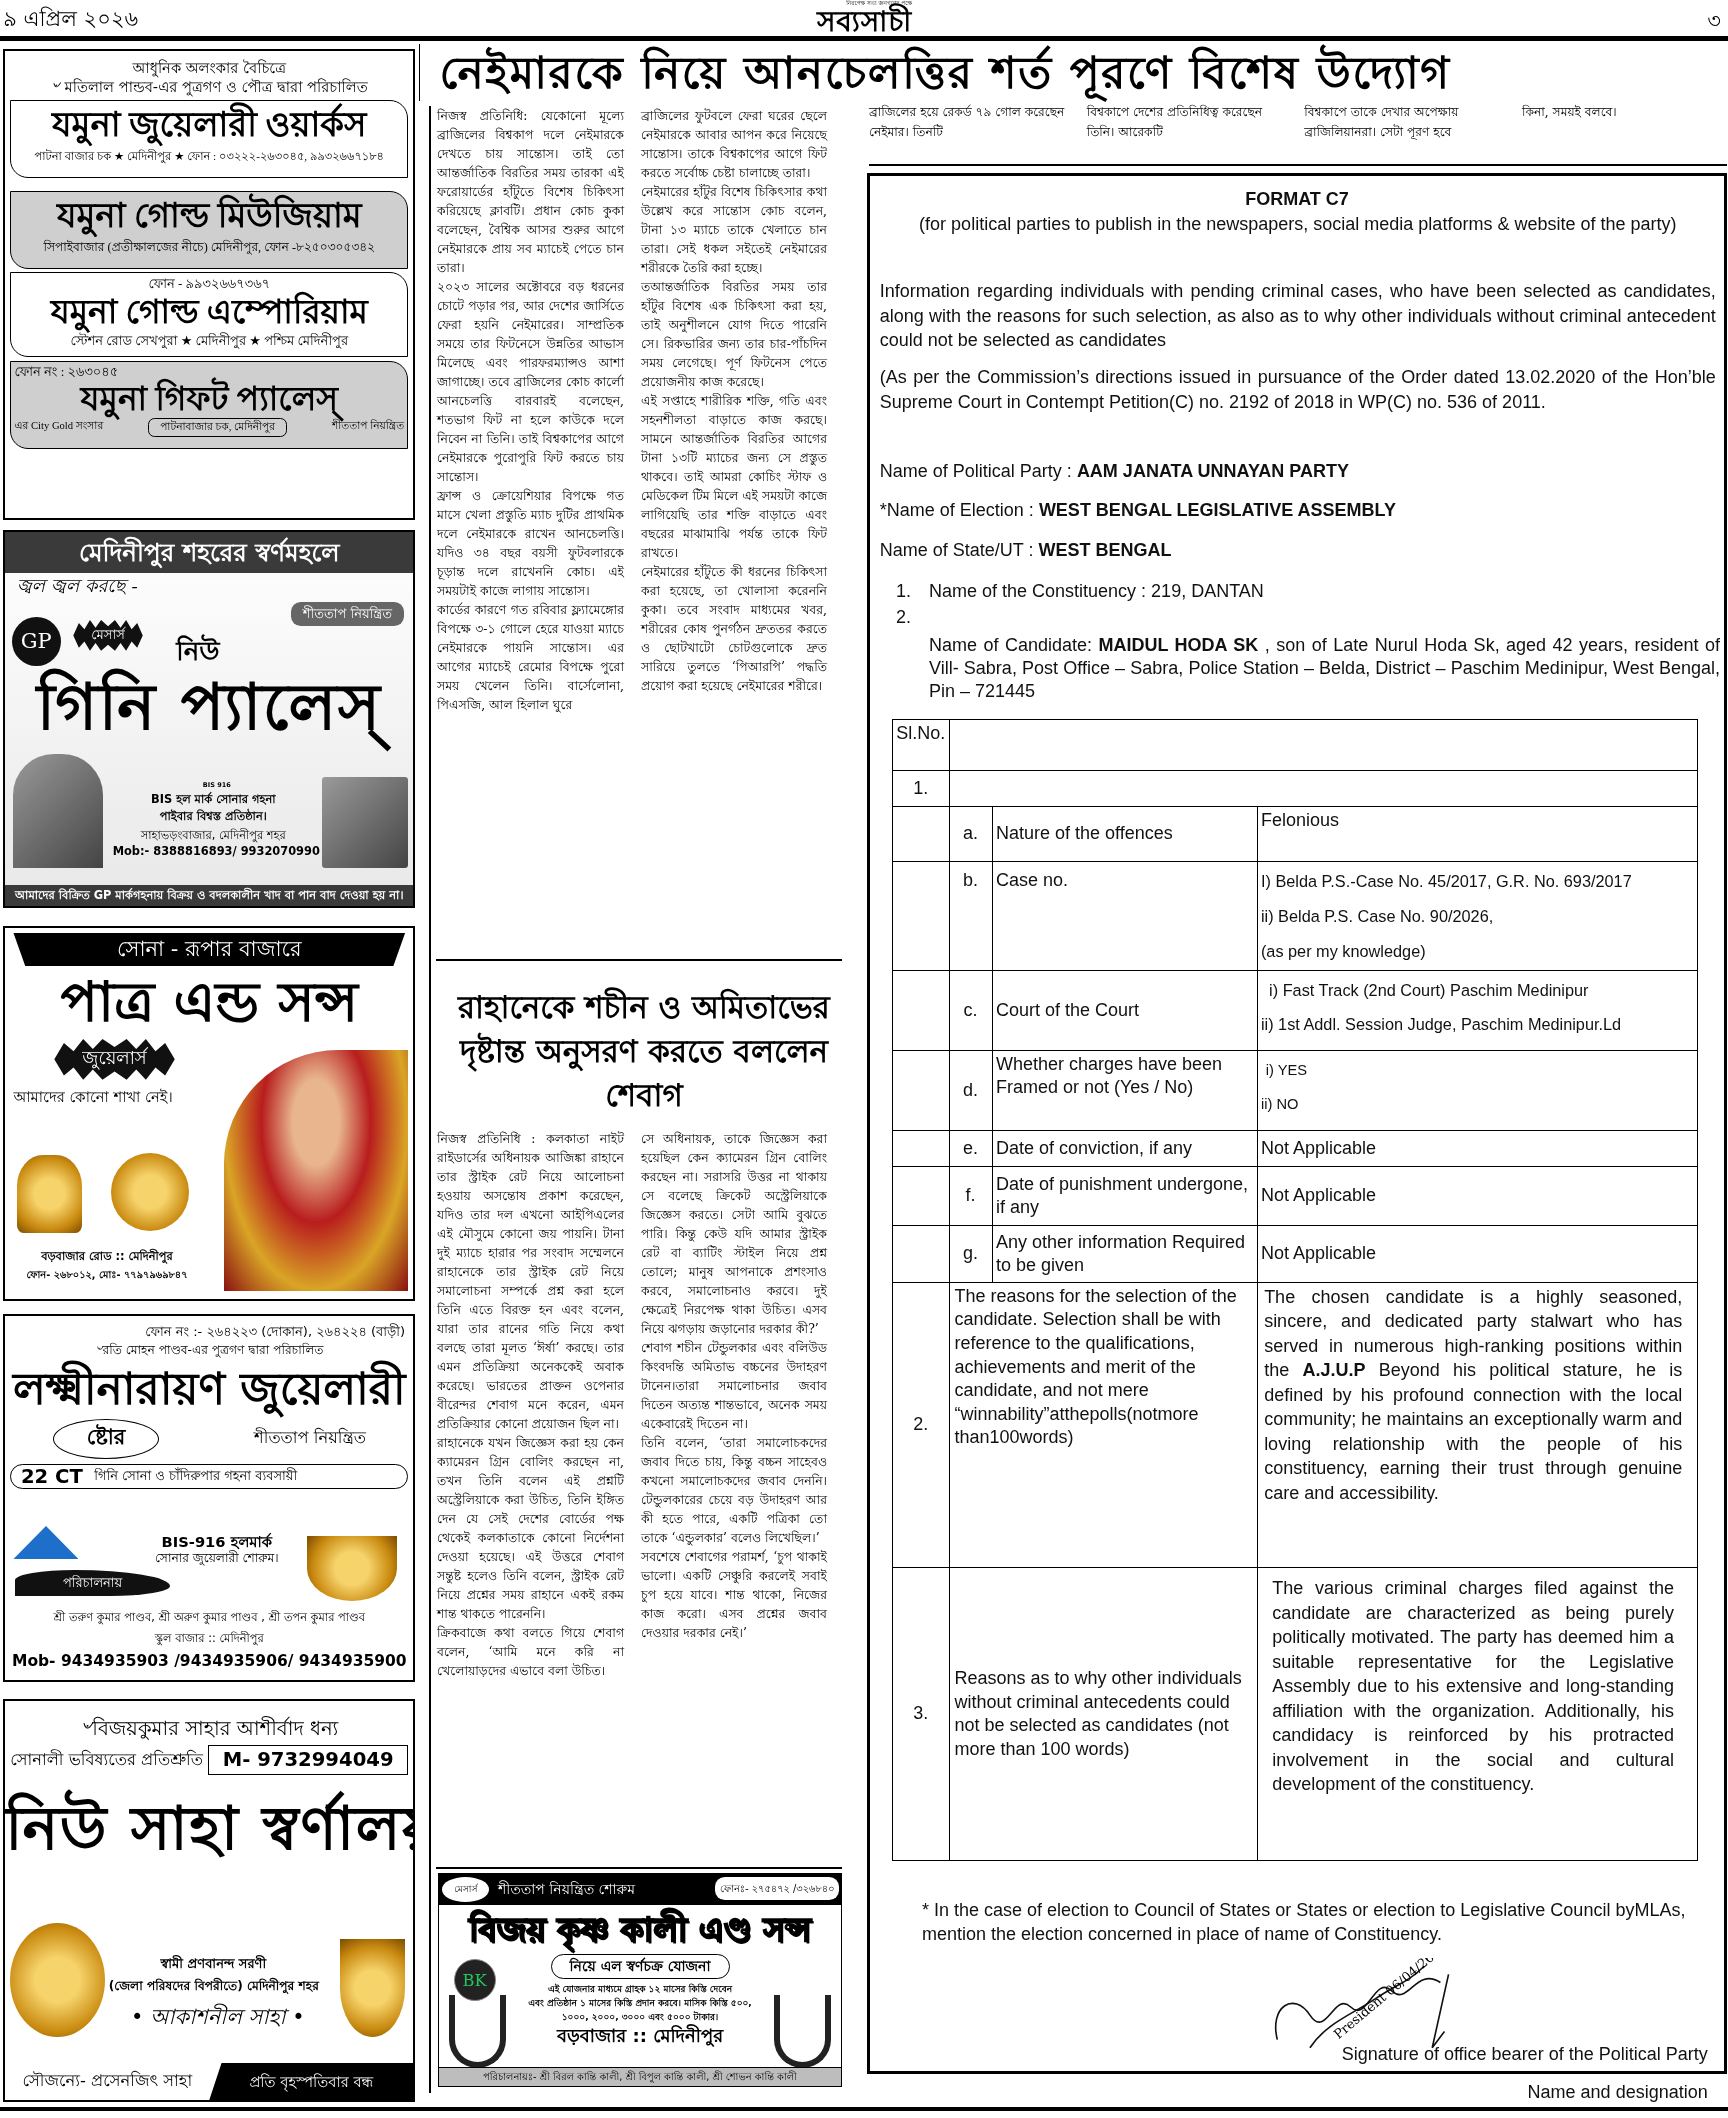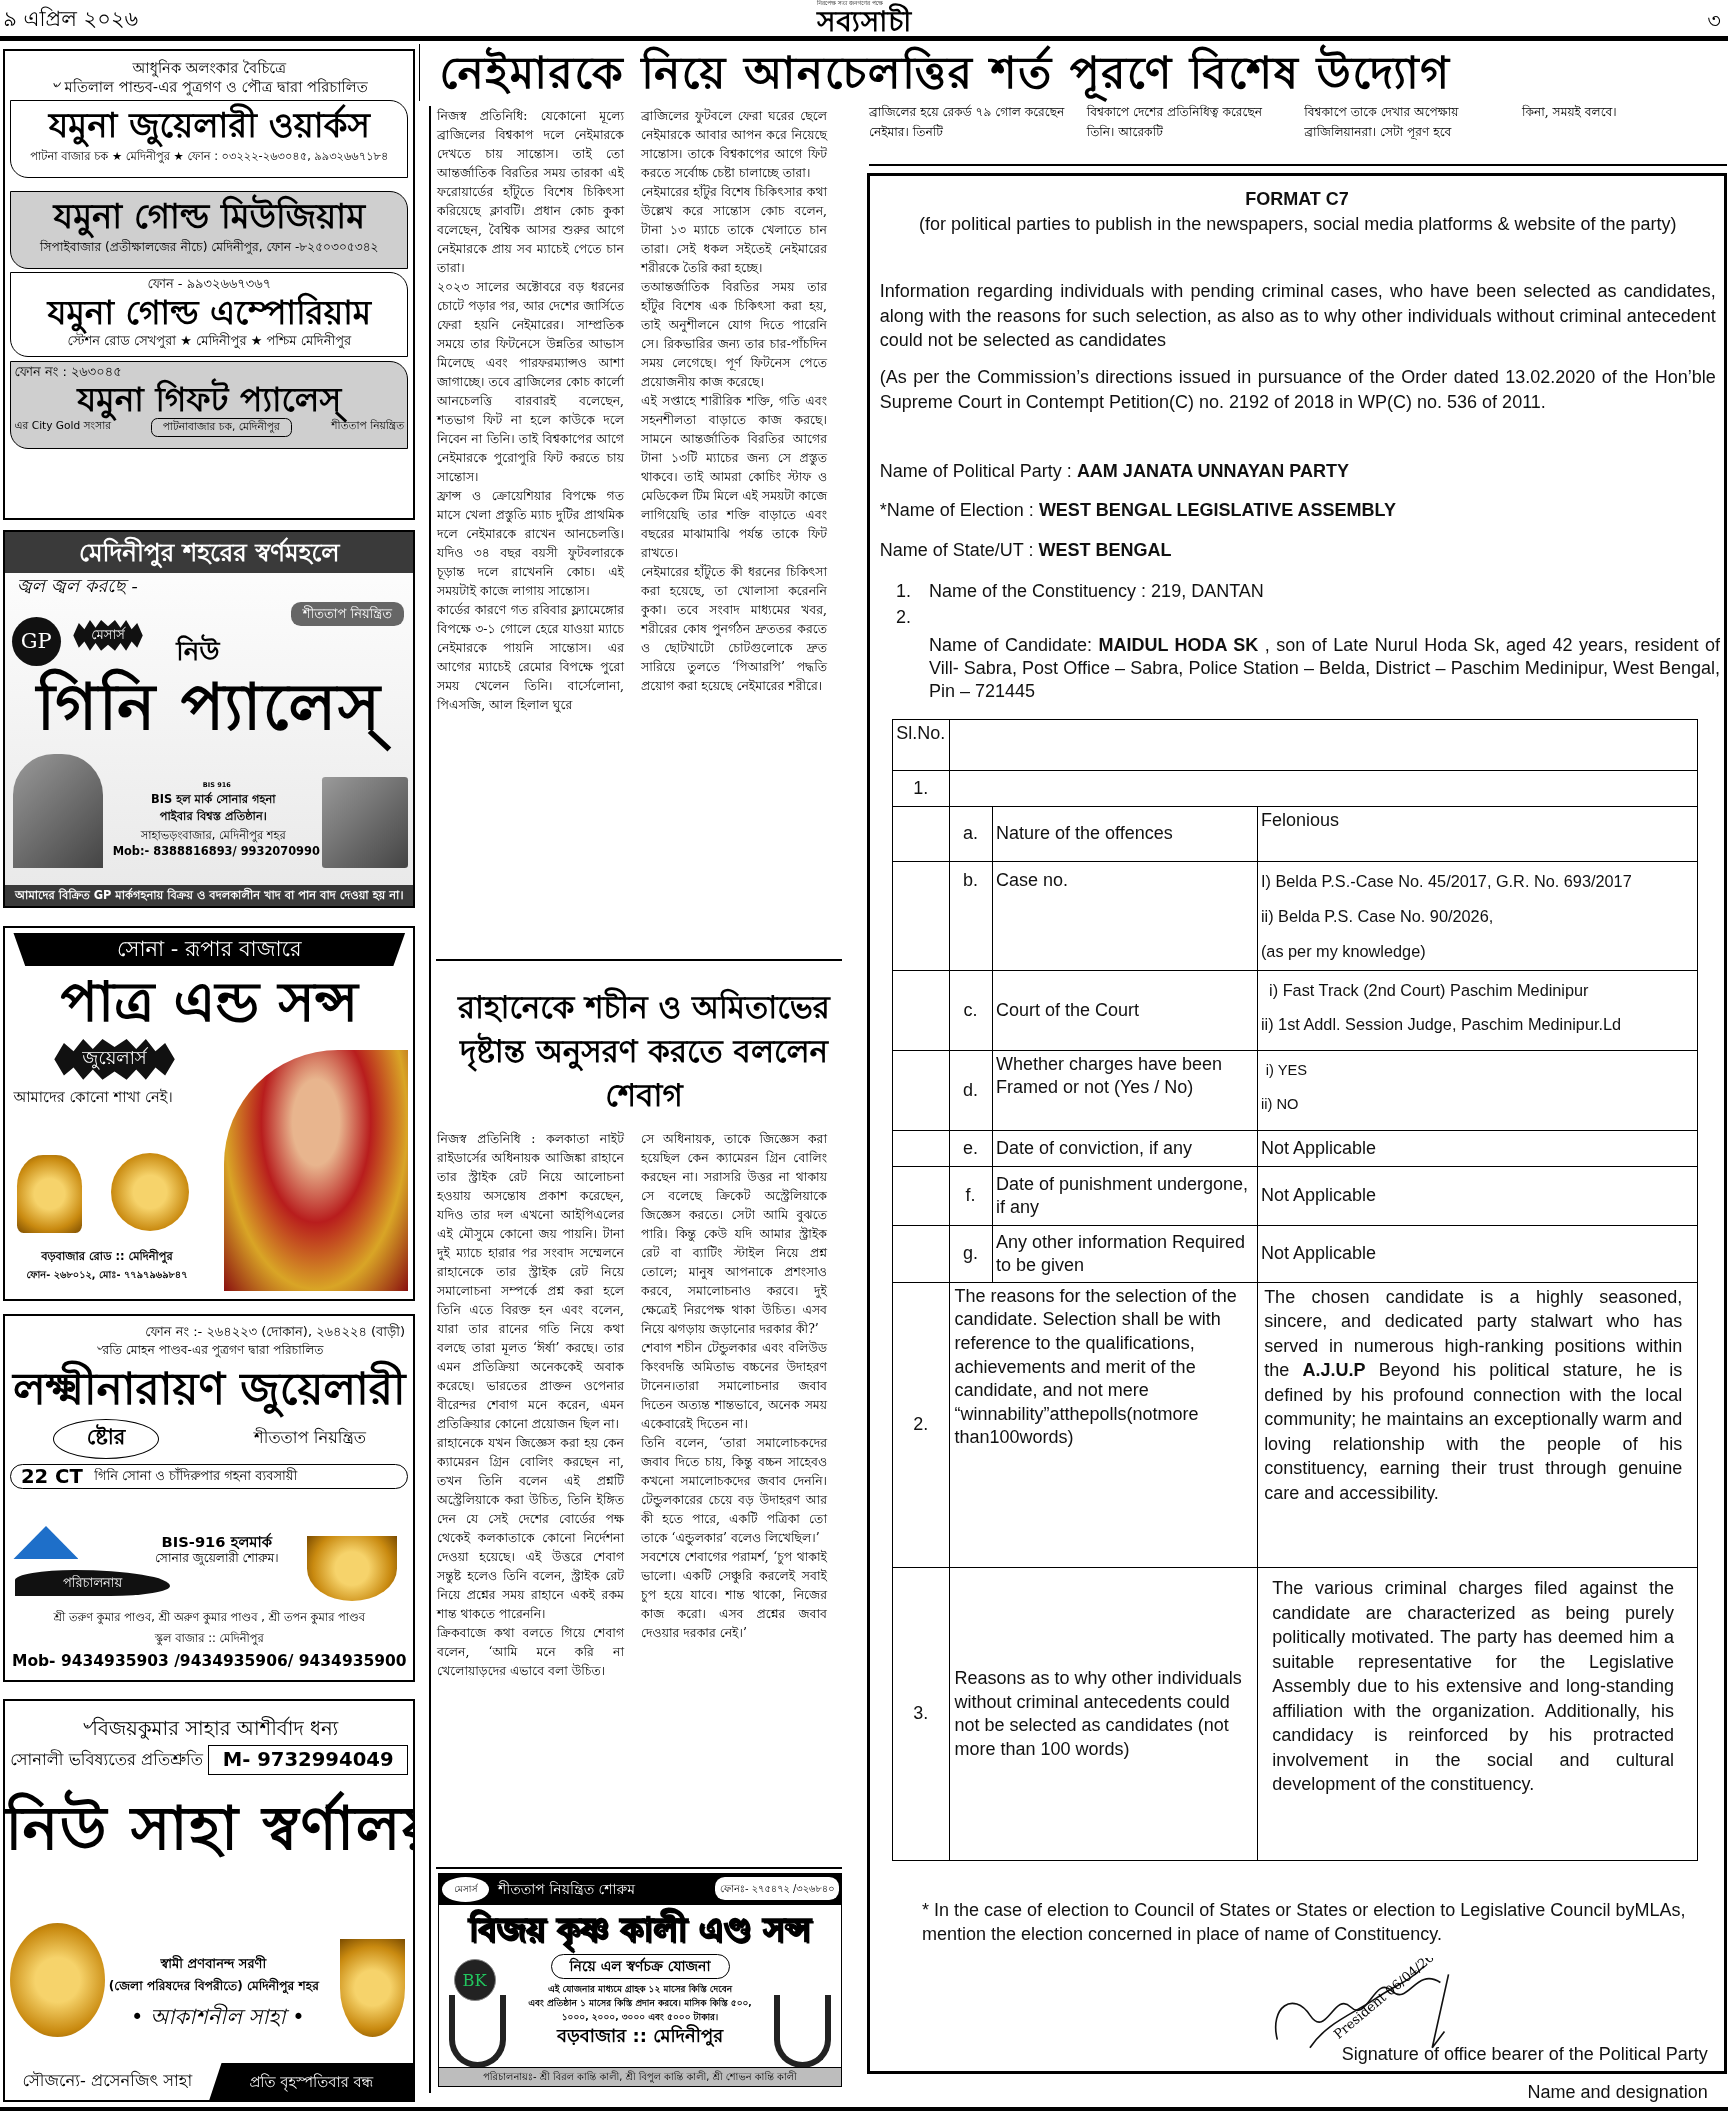--- a/index.html
+++ b/index.html
@@ -3,34 +3,34 @@
 <meta charset="utf-8">
 <style>
   * { box-sizing: border-box; margin: 0; padding: 0; }
   html, body { width: 1729px; height: 2119px; background: #fff; overflow: hidden; }
   body { position: relative; font-family: "DejaVu Sans", sans-serif; color: #000; }
 
   
   .masthead { position: absolute; left: 0; top: 0; width: 1729px; height: 42px; }
   .mh-date { position: absolute; left: 3.3px; top: 3.3px; font-size: 21px; font-family: "DejaVu Serif", serif; }
   .mh-page { position: absolute; right: 8.2px; top: 4.9px; font-size: 21px; font-family: "DejaVu Serif", serif; }
-  .mh-logo { position: absolute; left: 50%; transform: translateX(-50%); top: 0; text-align: left; }
+  .mh-logo { position: absolute; left: 50%; transform: translateX(-50%); top: 0; text-align: right; }
   .mh-tagline { font-size: 5.7px; line-height: 6.5px; }
   .mh-name { font-size: 28px; font-weight: bold; line-height: 29px; font-family: "DejaVu Serif", serif; letter-spacing: 0.8px; }
   .mh-rule { position: absolute; left: 0; top: 36px; width: 1729px; height: 4.9px; background: #000; }
 
   
   .adcol { position: absolute; left: 3.3px; top: 49px; width: 412px; }
   .ad { position: absolute; left: 0; width: 412px; border: 2.4px solid #000; background: #fff; overflow: hidden; }
   .ad * { text-align: center; }
   .ad-line { font-size: 14.7px; line-height: 19.6px; }
   .ad-title { font-size: 37px; font-weight: bold; line-height: 44px; white-space: nowrap; }
   .ad-sm { font-size: 13px; line-height: 18px; white-space: nowrap; }
 
-  .pill { border: 1.6px solid #000; border-radius: 0 18px 0 18px; margin: 3.3px 4.9px; padding: 1.6px 3.3px; }
+  .pill { border: 1.6px solid #000; border-radius: 0 18px 0 18px; margin: 3.3px 4.9px; padding: 1.6px 3.3px; font-family: Liberation Serif, serif; }
   .pill.grey { background: #cfcfcf; }
 
   .ad-jamuna { top: 0; height: 471px; }
   .ad-gini { top: 481px; height: 378px; background: linear-gradient(#fff, #e8e8e8); }
   .ad-patra { top: 877px; height: 375px; }
   .ad-laxmi { top: 1265px; height: 368px; }
   .ad-saha { top: 1650px; height: 403px; }
 
   .banner-dark { background: #3a3a3a; color: #fff; font-weight: bold; }
   .gp-badge { position: absolute; width: 49px; height: 49px; border-radius: 50%; background: #111; color: #fff; font-family: "DejaVu Serif", serif; font-size: 21px; line-height: 49px; text-align: center; }

